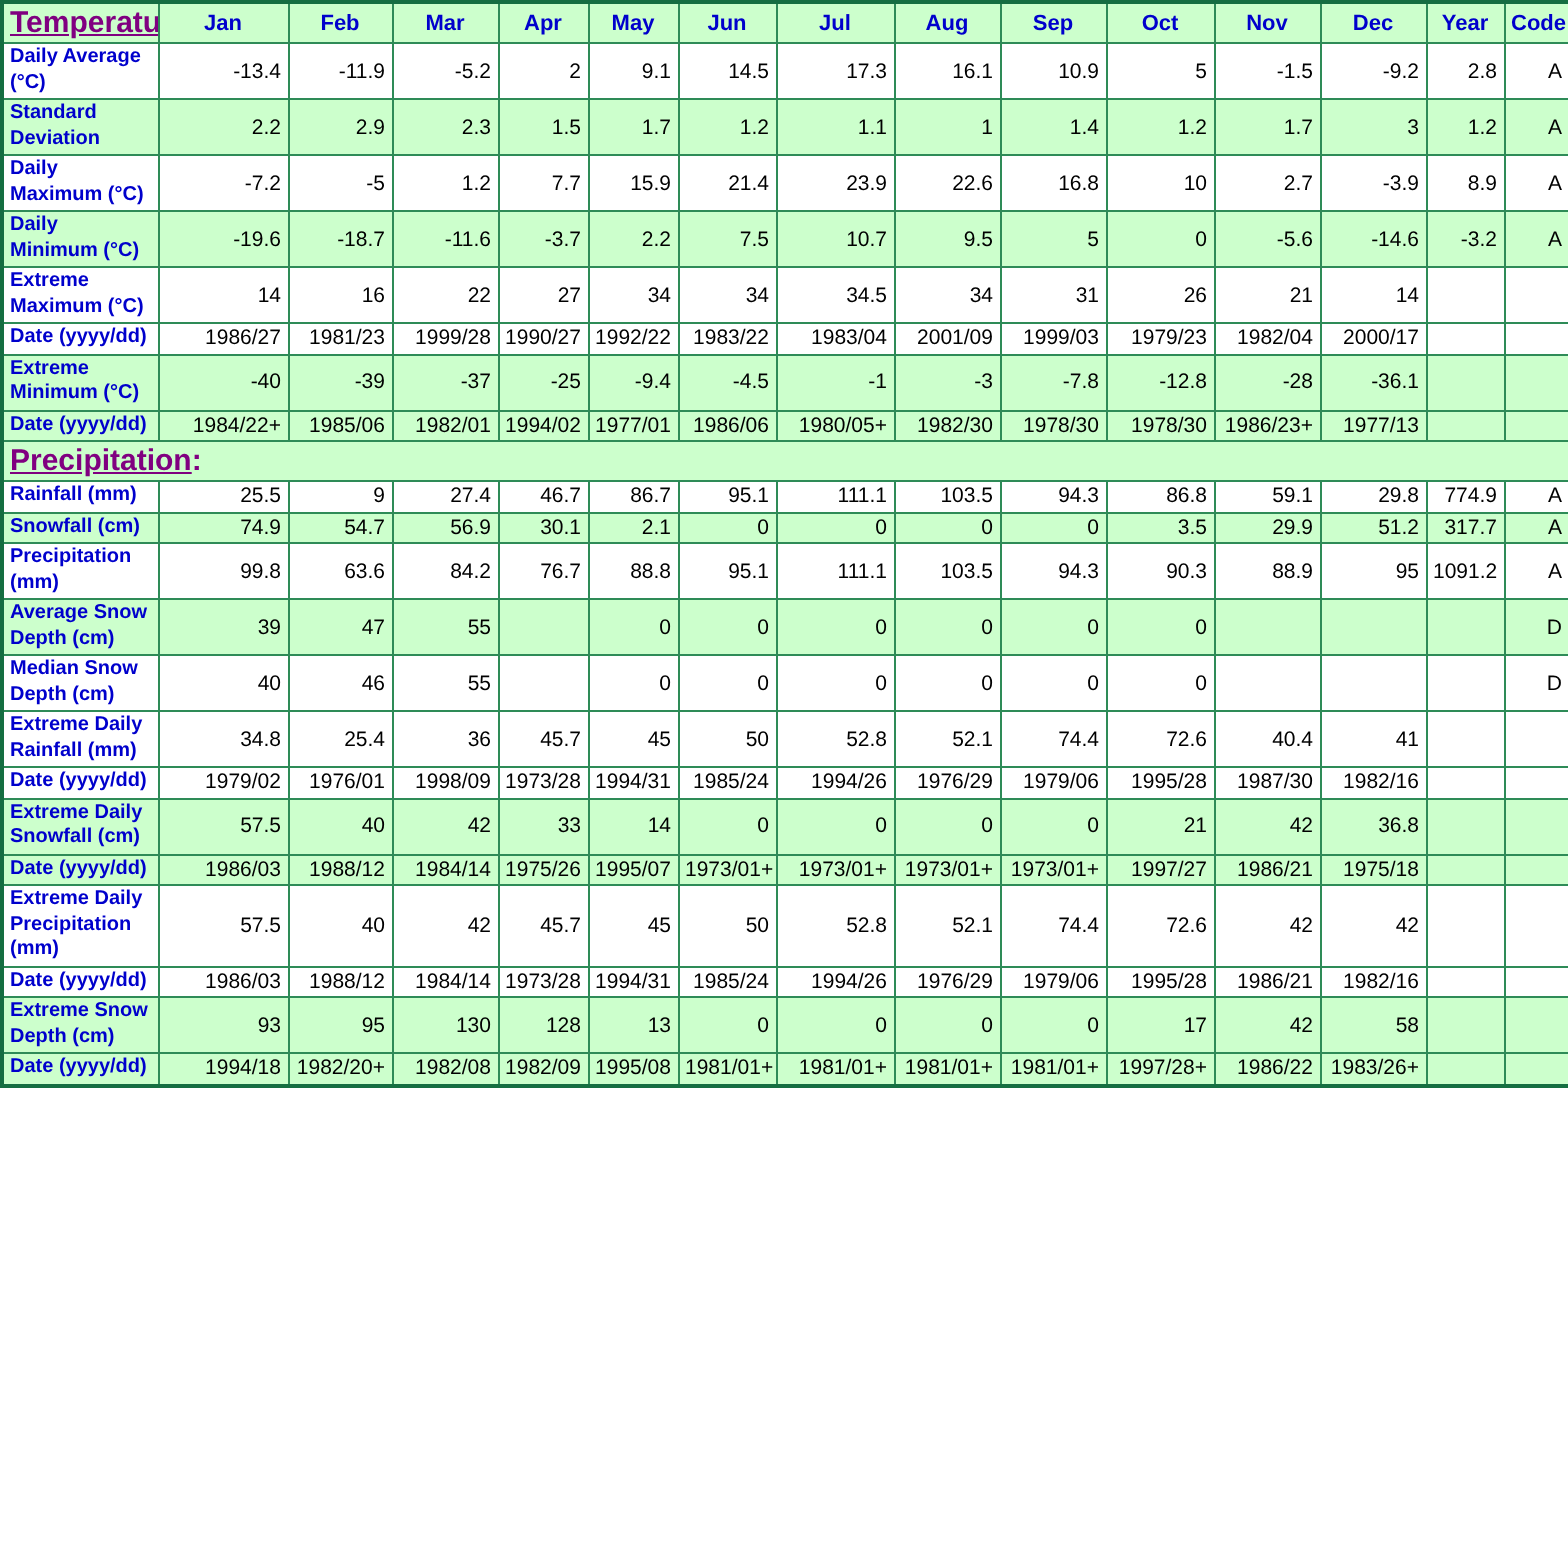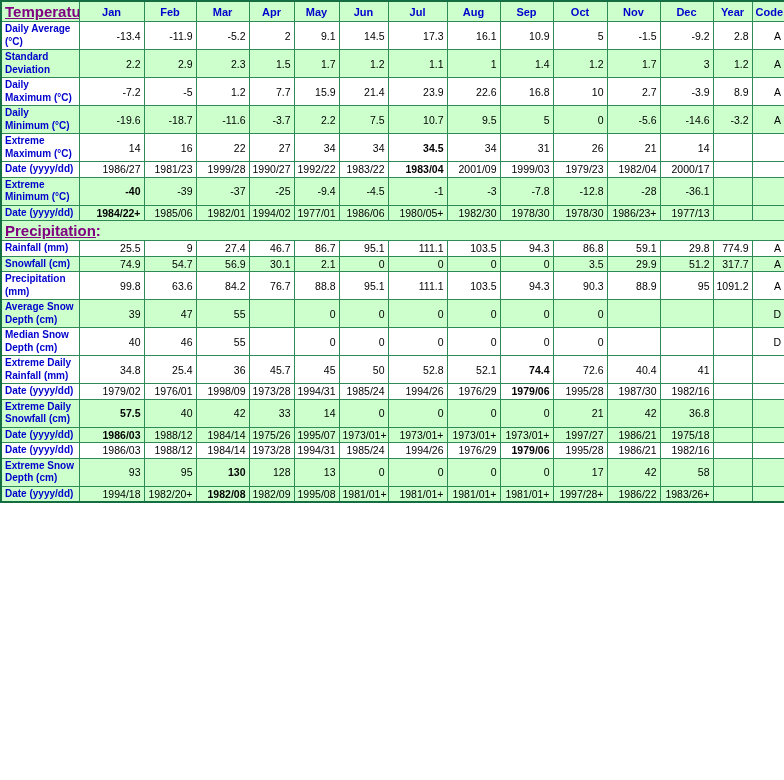--- a/index.html
+++ b/index.html
@@ -33,21 +33,21 @@
     text-align: center;
     padding: 2px 1px;
     margin-left: 16px;
   }
   td.val {
     font-size: 10.5px;
     color: #000000;
     text-align: right;
     white-space: nowrap;
   }
-  td.val.b { font-weight: bold; }
+  td.val.b { font-weight: normal; }
   td.sec {
     color: #800080;
     font-weight: bold;
     font-size: 15px;
     padding: 1px 2px;
   }
   td.sec .u { text-decoration: underline; }
   tr.green td { background: #ccffcc; }
   tr.white td { background: #ffffff; }
 </style>
@@ -376,20 +376,37 @@
         <td class="val">1973/01+</td>
         <td class="val">1973/01+</td>
         <td class="val">1973/01+</td>
         <td class="val">1997/27</td>
         <td class="val">1986/21</td>
         <td class="val">1975/18</td>
         <td class="val"></td>
         <td class="val"></td>
       </tr>
       <tr class="white">
+        <td class="lbl">Extreme Daily Precipitation (mm)</td>
+        <td class="val">57.5</td>
+        <td class="val">40</td>
+        <td class="val">42</td>
+        <td class="val">45.7</td>
+        <td class="val">45</td>
+        <td class="val">50</td>
+        <td class="val">52.8</td>
+        <td class="val">52.1</td>
+        <td class="val b">74.4</td>
+        <td class="val">72.6</td>
+        <td class="val">42</td>
+        <td class="val">42</td>
+        <td class="val"></td>
+        <td class="val"></td>
+      </tr>
+      <tr class="white">
         <td class="lbl">Date (yyyy/dd)</td>
         <td class="val">1986/03</td>
         <td class="val">1988/12</td>
         <td class="val">1984/14</td>
         <td class="val">1973/28</td>
         <td class="val">1994/31</td>
         <td class="val">1985/24</td>
         <td class="val">1994/26</td>
         <td class="val">1976/29</td>
         <td class="val b">1979/06</td>

